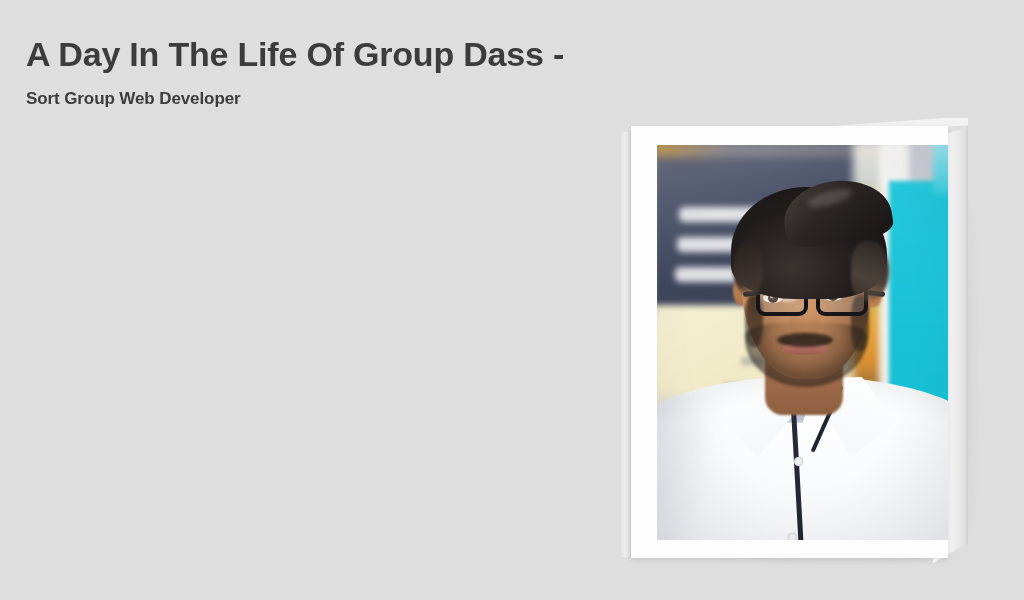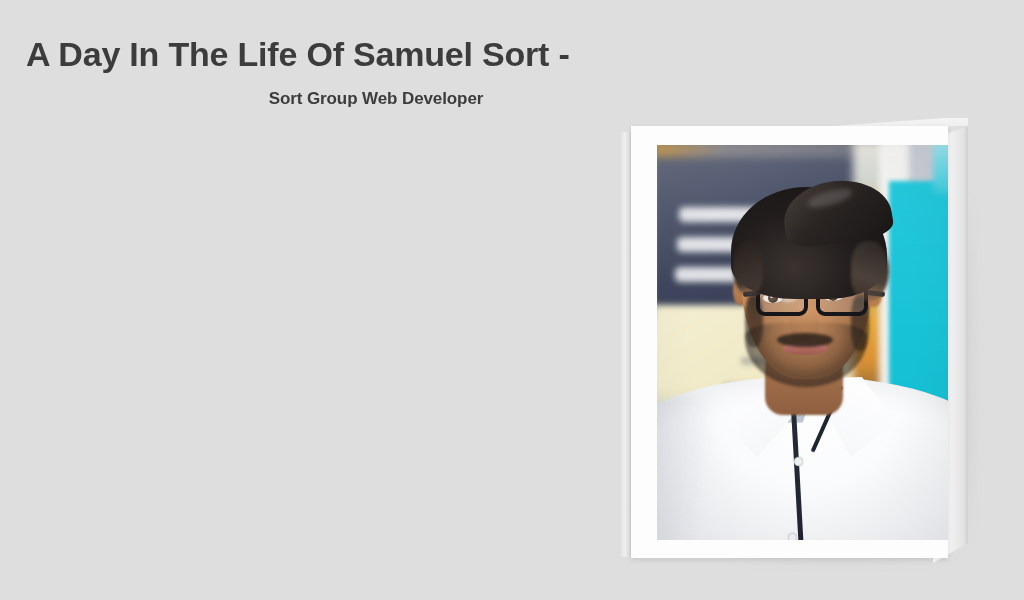--- a/index.html
+++ b/index.html
@@ -40,21 +40,20 @@
   }
   #page-subtitle {
     margin: 0;
     padding-top: 14px;
     font-size: 17px;
     line-height: 22px;
     font-weight: 700;
     letter-spacing: -0.1px;
     color: #3c3c3c;
     white-space: nowrap;
-    text-align: center;
   }
 
   
   #photo-mockup {
     position: absolute;
     left: 618px;
     top: 118px;
     width: 350px;
     height: 445px;
   }
@@ -594,21 +593,21 @@
     background: radial-gradient(ellipse at 50% 45%, rgba(0,0,0,0) 55%, rgba(0,0,0,0.055) 100%);
     pointer-events: none;
   }
 </style>
 </head>
 <body>
 
 <div id="stage">
 
   <div id="heading-block">
-    <h1 id="page-title">A Day In The Life Of Samuel Sort -</h1>
+    <h1 id="page-title">A Day In The Life Of Group Dass -</h1>
     <h2 id="page-subtitle">Sort Group Web Developer</h2>
   </div>
 
   <div id="photo-mockup">
 
     <div class="mock-shadow"></div>
     <div class="mock-top-face"></div>
     <div class="mock-side-face"></div>
     <div class="mock-spine-outer"></div>
     <div class="mock-spine-gap"></div>

